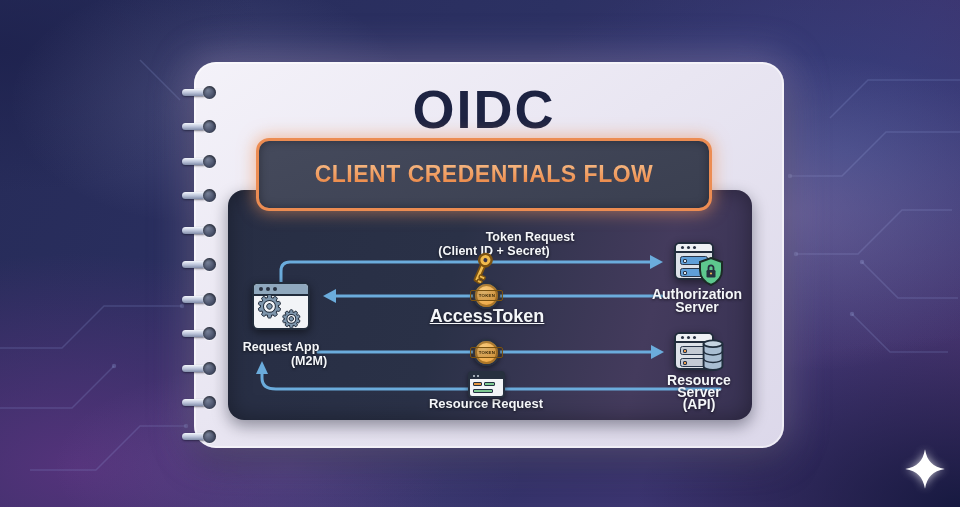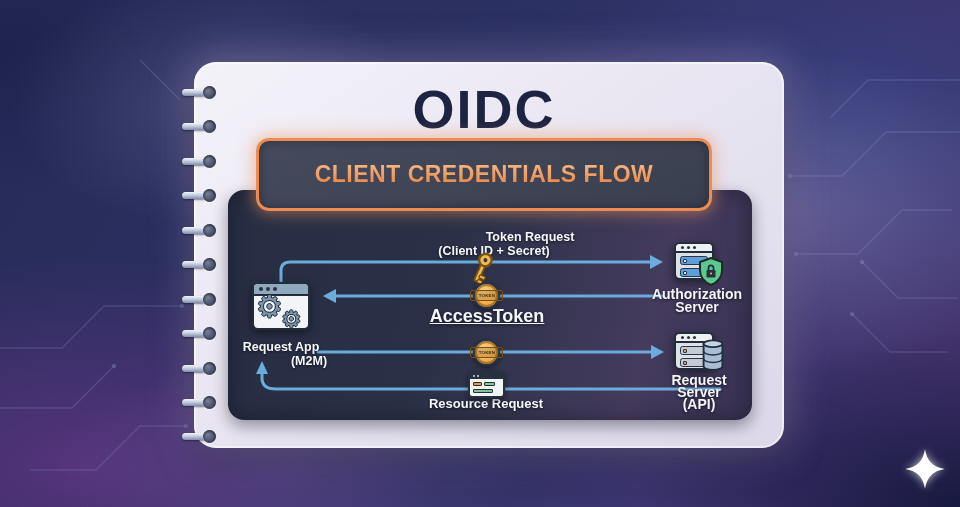--- a/index.html
+++ b/index.html
@@ -259,21 +259,21 @@
     <div class="slot">
         <span class="led"></span>
       </div>
   </div>
   <svg class="abs" style="left:701px;top:339px;z-index:9;" width="24" height="32" viewBox="0 0 24 34">
     <path d="M2 5 V29 C2 31.2 6.5 33 12 33 C17.5 33 22 31.2 22 29 V5" fill="#a9bed2" stroke="#202e3d" stroke-width="2"></path>
     <ellipse cx="12" cy="5" rx="10" ry="3.6" fill="#c6d5e2" stroke="#202e3d" stroke-width="2"></ellipse>
     <path d="M2 13 C2 15.2 6.5 17 12 17 C17.5 17 22 15.2 22 13" fill="none" stroke="#202e3d" stroke-width="1.6"></path>
     <path d="M2 21 C2 23.2 6.5 25 12 25 C17.5 25 22 23.2 22 21" fill="none" stroke="#202e3d" stroke-width="1.6"></path>
   </svg>
-  <div class="abs lbl lbl-11" style="left:699px;top:372px;">Request</div>
+  <div class="abs lbl lbl-11" style="left:699px;top:372px;">Resource</div>
   <div class="abs lbl lbl-11" style="left:699px;top:384px;">Server</div>
   <div class="abs lbl lbl-11" style="left:699px;top:396px;">(API)</div>
 
   <div class="abs lbl lbl-12" style="left:486px;top:230px;margin-left:44px;">Token Request</div>
   <div class="abs lbl lbl-12" style="left:486px;top:244px;margin-left:8px;">(Client ID + Secret)</div>
   <svg class="abs" style="left:471px;top:252px;z-index:9;transform:rotate(24deg);transform-origin:14px 9px;" width="28" height="36" viewBox="0 0 28 36">
     <rect x="11.8" y="13" width="4.4" height="18" rx="1.5" fill="#f1bb4d" stroke="#7c5210" stroke-width="1.8"></rect>
     <rect x="15" y="23.5" width="6" height="3.2" rx="1" fill="#f1bb4d" stroke="#7c5210" stroke-width="1.4"></rect>
     <rect x="15" y="28.5" width="5" height="3.2" rx="1" fill="#f1bb4d" stroke="#7c5210" stroke-width="1.4"></rect>
     <circle cx="14" cy="8" r="6.2" fill="#f1bb4d" stroke="#7c5210" stroke-width="2.4"></circle>

